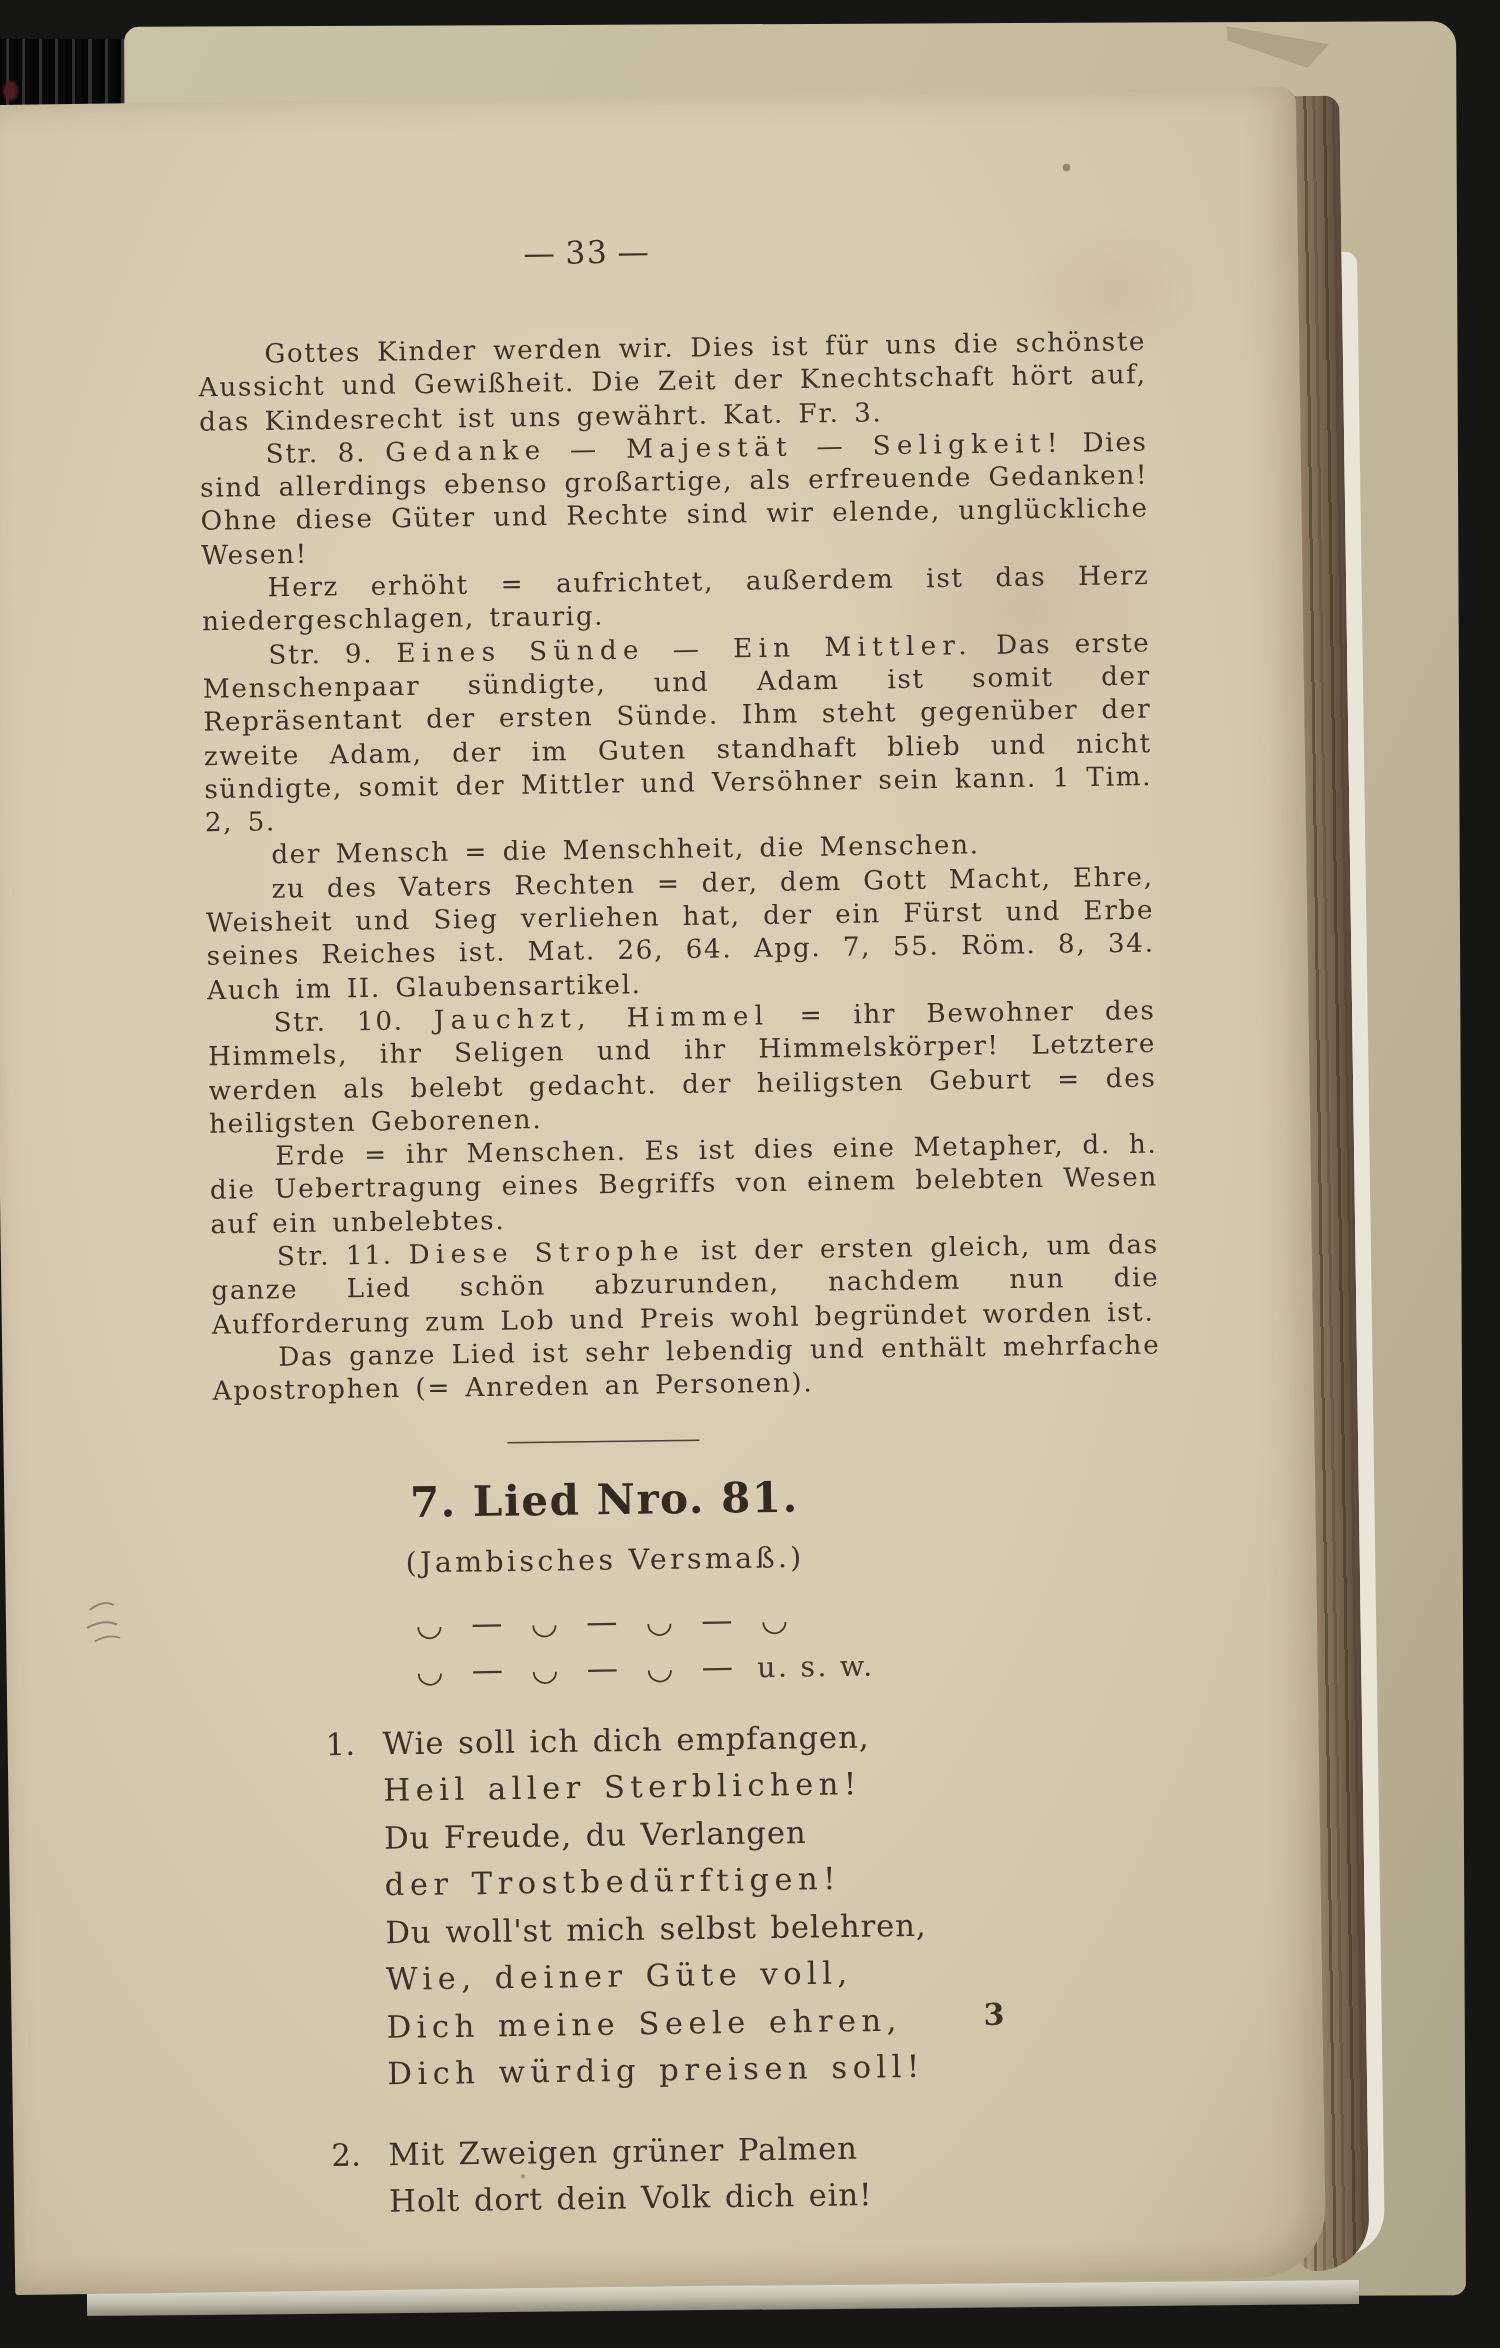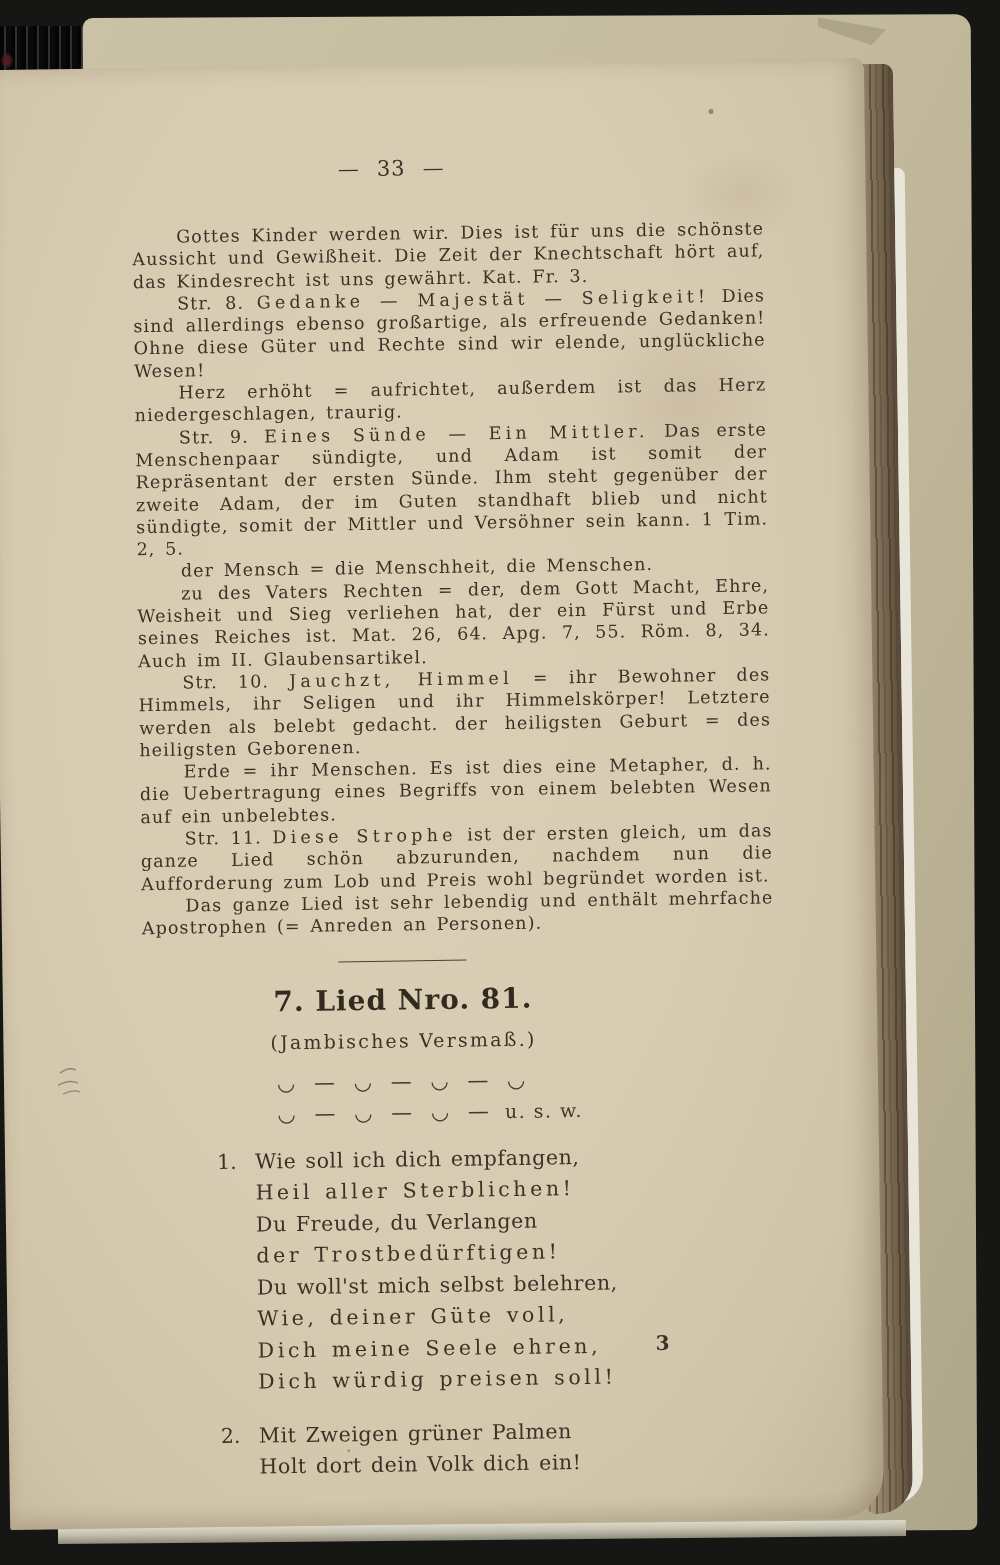--- a/index.html
+++ b/index.html
@@ -50,21 +50,21 @@
         background:radial-gradient(ellipse,rgba(150,128,98,.18) 0%,rgba(150,128,98,0) 70%);}
   .stain.s2{left:690px;top:90px;width:120px;height:90px;
         background:radial-gradient(ellipse,rgba(150,128,98,.14) 0%,rgba(150,128,98,0) 70%);}
   .speck{position:absolute;background:#5c4c38;border-radius:50%;}
   .speck.k1{left:718px;top:49px;width:5px;height:5px;opacity:.55;}
   .speck.k2{left:338px;top:1384px;width:3px;height:3px;opacity:.4;}
 
   
   .folio{position:absolute;left:30px;top:92px;width:740px;text-align:center;
          font-size:21px;letter-spacing:1px;color:#3b3227;}
-  .folio .num{margin:0 17px;}
+  .folio .num{margin:0 6px;}
 
   
   .content{position:absolute;left:30px;top:158px;width:740px;}
   .body-text{margin-left:110px;width:632px;text-align:justify;
          font-size:17.5px;line-height:22.3px;letter-spacing:1.1px;word-spacing:3px;}
   p.para{margin:0;text-indent:44px;}
   .seg.spaced{letter-spacing:4.2px;}
 
   .display{margin-top:24px;text-align:center;}
   .divider{width:128px;border-top:1.6px solid #4a4034;margin:0 auto 22px;}

